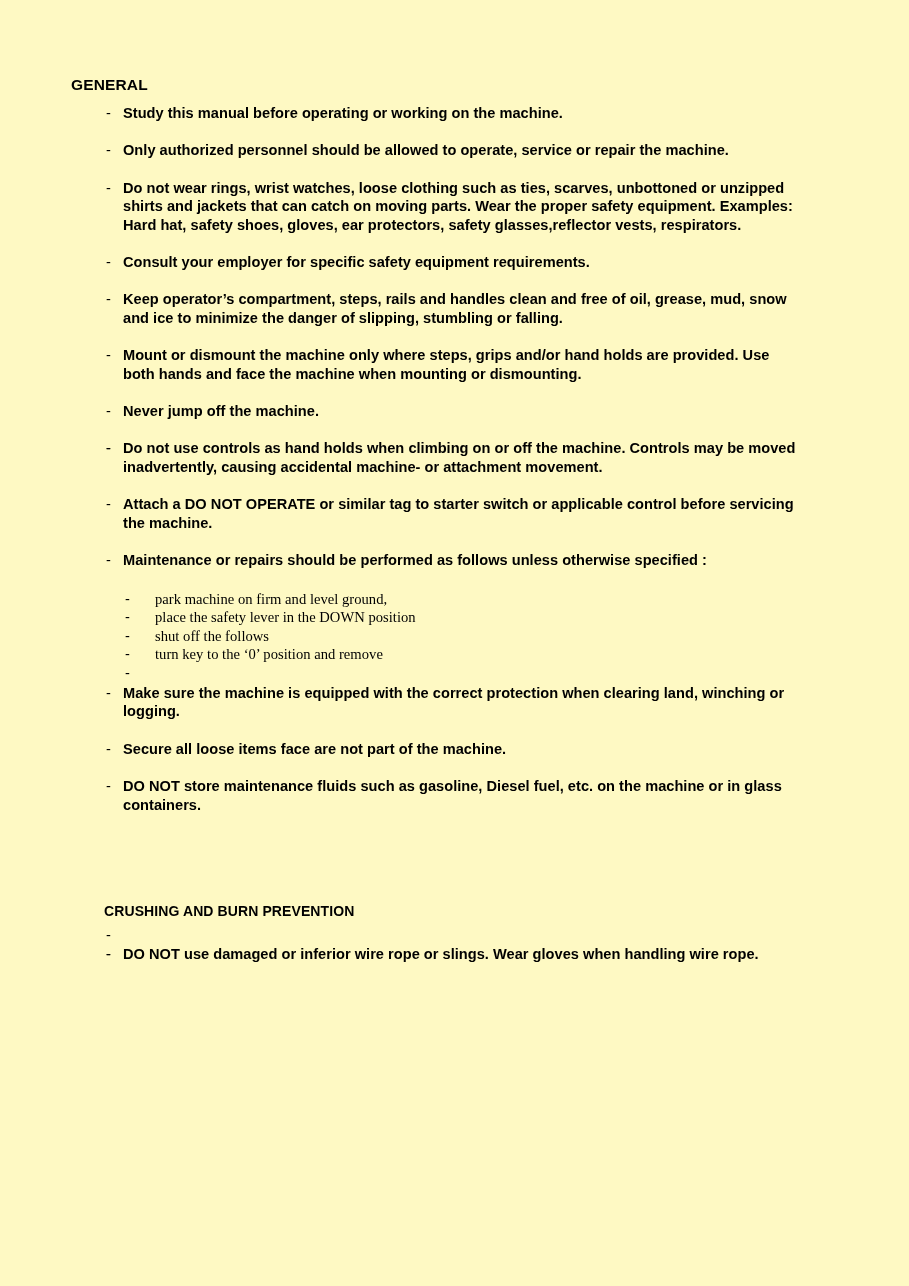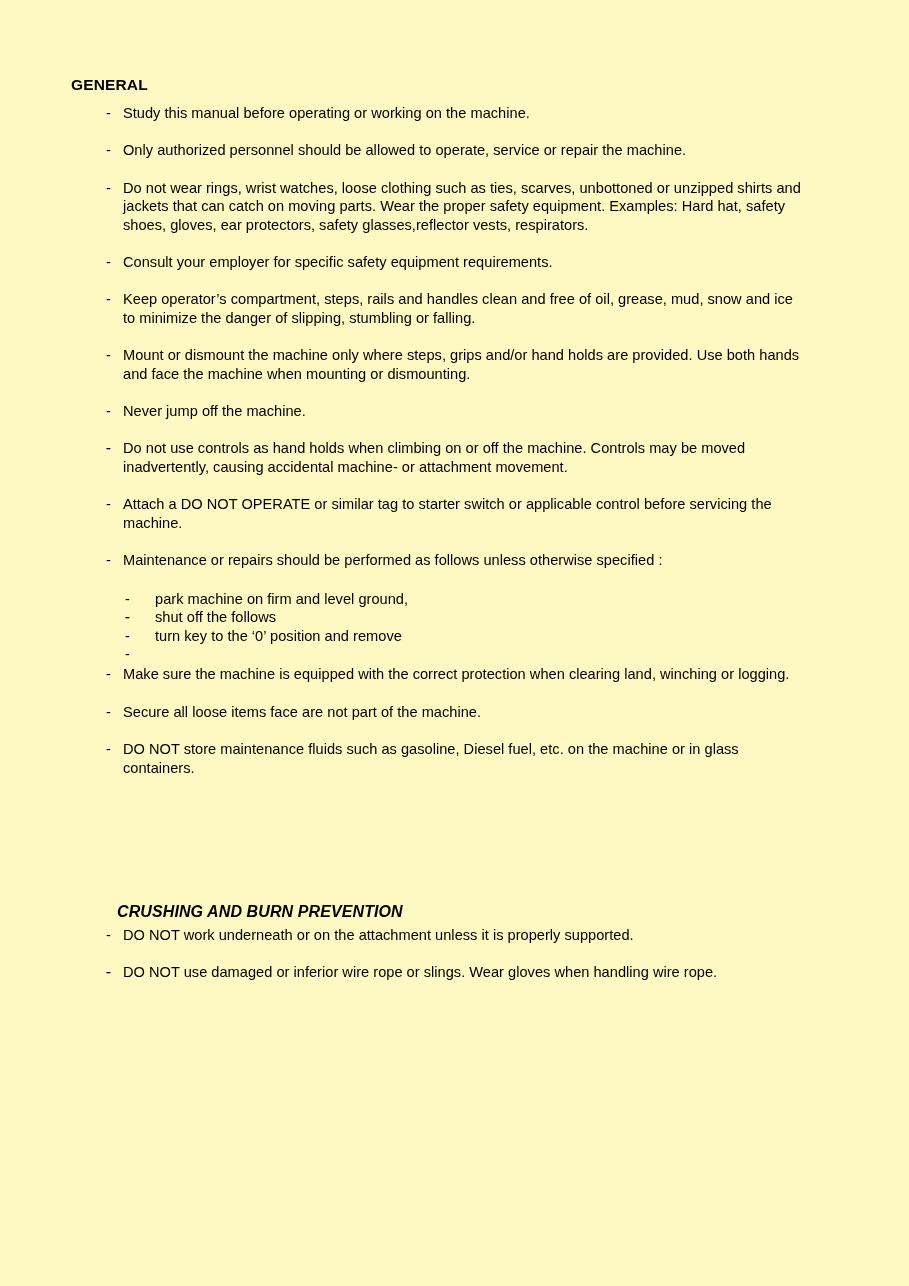--- a/index.html
+++ b/index.html
@@ -34,25 +34,24 @@
     line-height: 18px;
     color: #000;
   }
   .heading-general {
     position: absolute;
     left: 71px;
     top: 66px;
   }
   .heading-crushing {
     position: absolute;
-    left: 117px;
+    left: 104px;
     top: 890px;
-    font-size: 16px;
+    font-size: 14px;
     letter-spacing: 0.1px;
-    font-style: italic;
   }
 
   
   .bullet-list {
     position: absolute;
     left: 0;
     width: 909px;
   }
   .bullet-list.list-general { top: 104px; }
   .bullet-list.list-crushing { top: 926px; }
@@ -69,20 +68,21 @@
   }
   .bullet-item .dash {
     position: absolute;
     left: 106px;
     top: 0;
     font-size: 14.6px;
     line-height: 18.4px;
   }
   .bullet-item .btext {
     display: block;
+    font-weight: bold;
   }
 
   
   .sub-list {
     margin-top: 17px;
     margin-bottom: 0;
     padding: 0;
   }
   .sub-item {
     position: relative;
@@ -91,21 +91,21 @@
     line-height: 18.6px;
     letter-spacing: 0.02px;
   }
   .sub-item .dash {
     position: absolute;
     left: 125px;
     top: 0;
     font-size: 14.6px;
     line-height: 18.6px;
   }
-  .sub-item .stext { display: block; }
+  .sub-item .stext { display: block; font-family: Liberation Serif, serif; }
 
   
   .bullet-item.has-sub { margin-bottom: 20px; }
   .gap-after-sub { margin-top: 20px; }
 </style>
 </head>
 <body>
 
 <div id="page">
   <div class="content">
@@ -168,20 +168,21 @@
         <span class="btext">Maintenance or repairs should be performed as follows unless otherwise specified :</span>
       </div>
 
       <div class="sub-list">
         <div class="sub-item">
           <span class="dash">-</span>
           <span class="stext">park machine on firm and level ground,</span>
         </div>
         <div class="sub-item">
           <span class="dash">-</span>
+          <span class="stext">place the safety lever in the DOWN position</span>
         </div>
         <div class="sub-item">
           <span class="dash">-</span>
           <span class="stext">shut off the follows</span>
         </div>
         <div class="sub-item">
           <span class="dash">-</span>
           <span class="stext">turn key to the ‘0’ position and remove</span>
         </div>
         <div class="sub-item">
@@ -205,21 +206,20 @@
       </div>
 
     </div>
 
     <h2 class="heading heading-crushing">CRUSHING AND BURN PREVENTION</h2>
 
     <div class="bullet-list list-crushing">
 
       <div class="bullet-item">
         <span class="dash">-</span>
-        <span class="btext">DO NOT work underneath or on the attachment unless it is properly supported.</span>
       </div>
 
       <div class="bullet-item">
         <span class="dash">-</span>
       </div>
 
       <div class="bullet-item">
         <span class="dash">-</span>
         <span class="btext">DO NOT use damaged or inferior wire rope or slings.  Wear gloves when handling wire rope.</span>
       </div>

